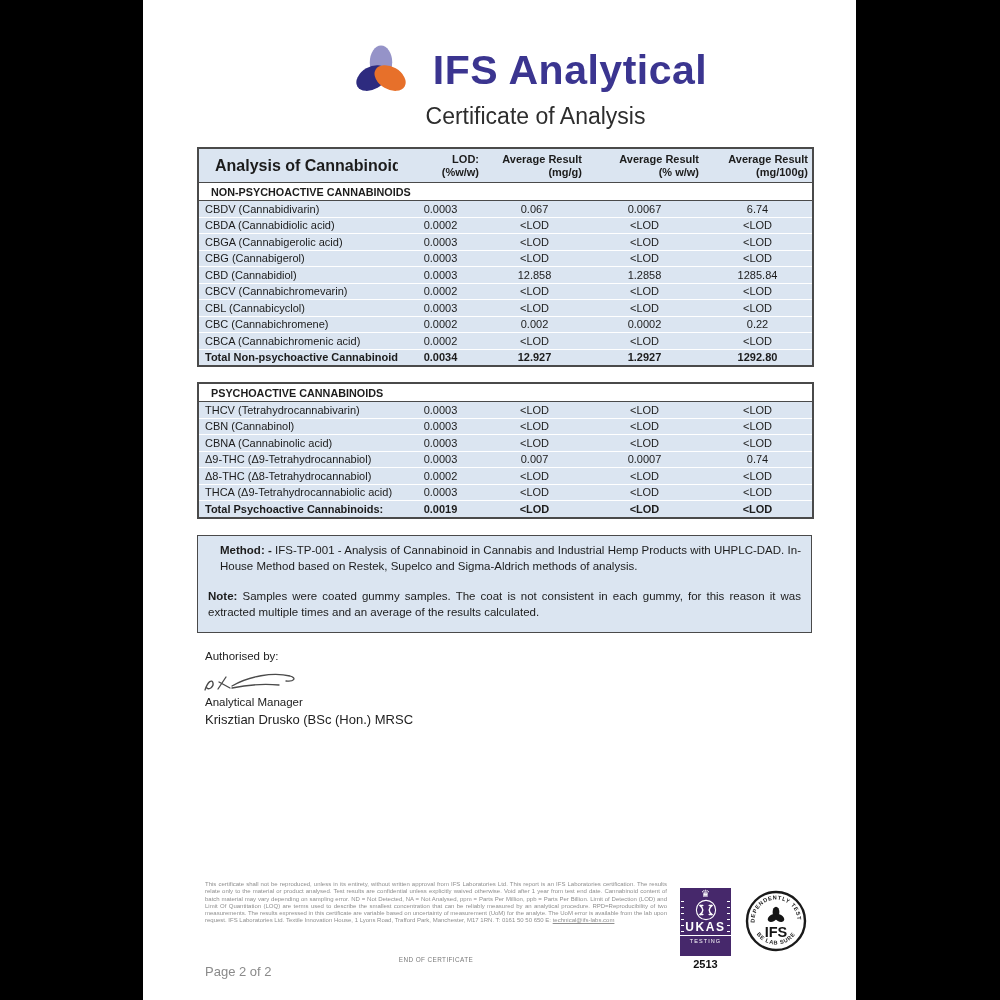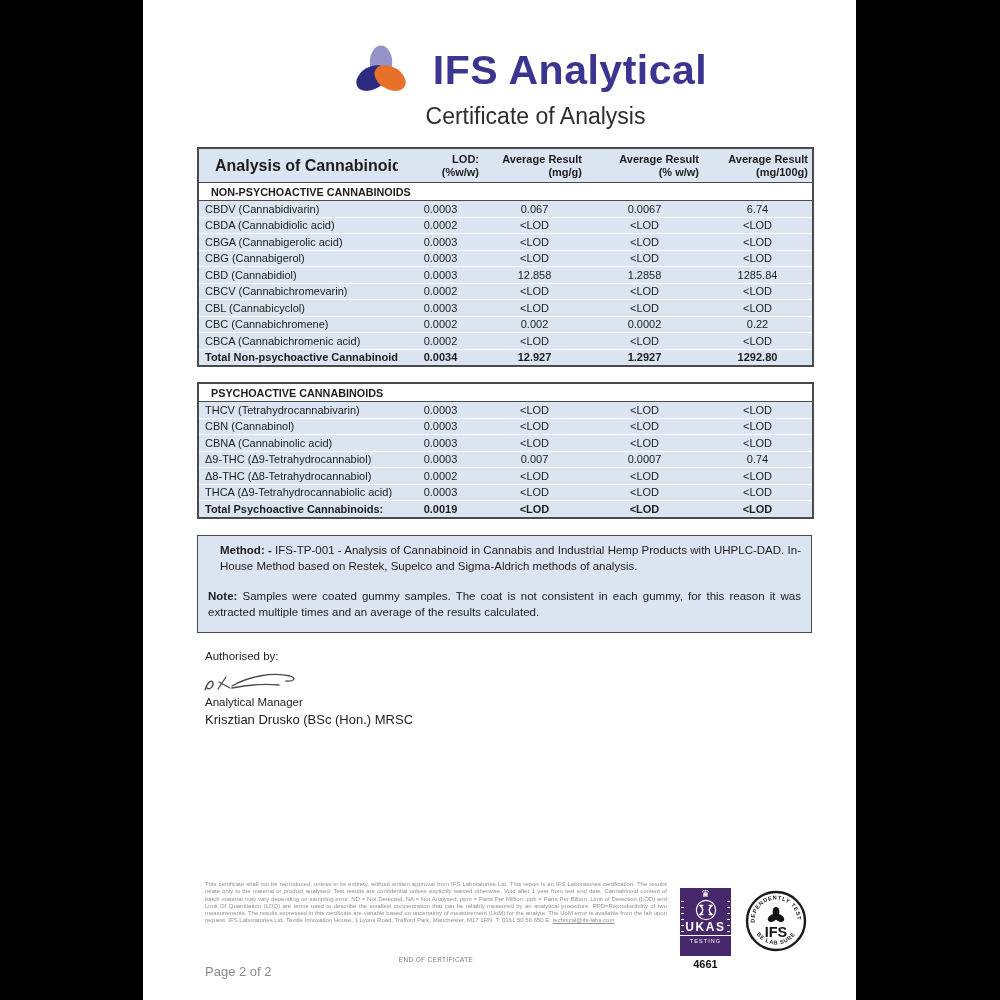--- a/index.html
+++ b/index.html
@@ -295,21 +295,21 @@
         <circle r="10.5" fill="none" stroke="#fff" stroke-width="1.2"></circle>
         <g fill="none" stroke="#fff" stroke-width="1.6" stroke-linecap="round">
           <path d="M-6.5 -5 C-2.5 -1.5, -2.5 1.5, -6.5 5"></path>
           <path d="M6.5 -5 C2.5 -1.5, 2.5 1.5, 6.5 5"></path>
           <path d="M-6.5 -5 L-3.5 -5 M-6.5 5 L-3.5 5 M6.5 -5 L3.5 -5 M6.5 5 L3.5 5"></path>
         </g>
       </svg>
       <div class="name">UKAS</div>
       <div class="sub-band">TESTING</div>
     </div>
-    <div class="ukas-number">4661</div>
+    <div class="ukas-number">2513</div>
 
     <svg class="ifs-stamp" width="64" height="64" viewBox="-32 -32 64 64">
       <defs>
         <path id="arcT" d="M -21.5 0 A 21.5 21.5 0 0 1 21.5 0"></path>
         <path id="arcB" d="M -23.5 0 A 23.5 23.5 0 0 0 23.5 0"></path>
       </defs>
       <circle r="29" fill="#ffffff" stroke="#1a1a1a" stroke-width="2.4"></circle>
       <text font-size="5.6" font-weight="700" fill="#1a1a1a" letter-spacing="0.7" text-anchor="middle" font-family="Liberation Sans, sans-serif">
         <textPath href="#arcT" startOffset="50%">INDEPENDENTLY TESTED</textPath>
       </text>

